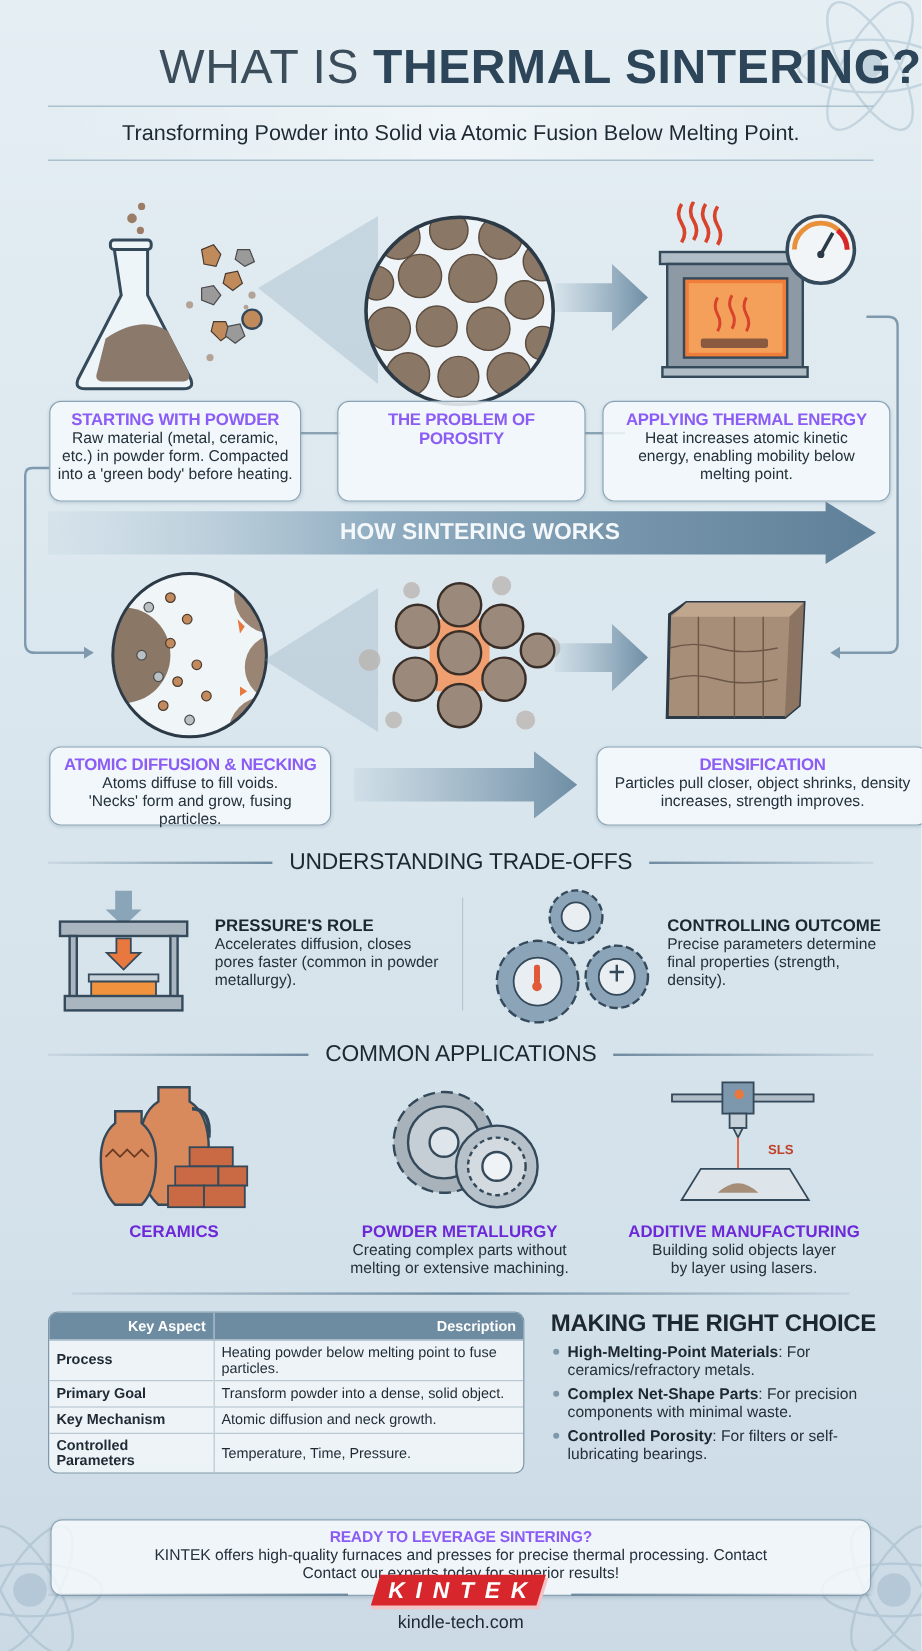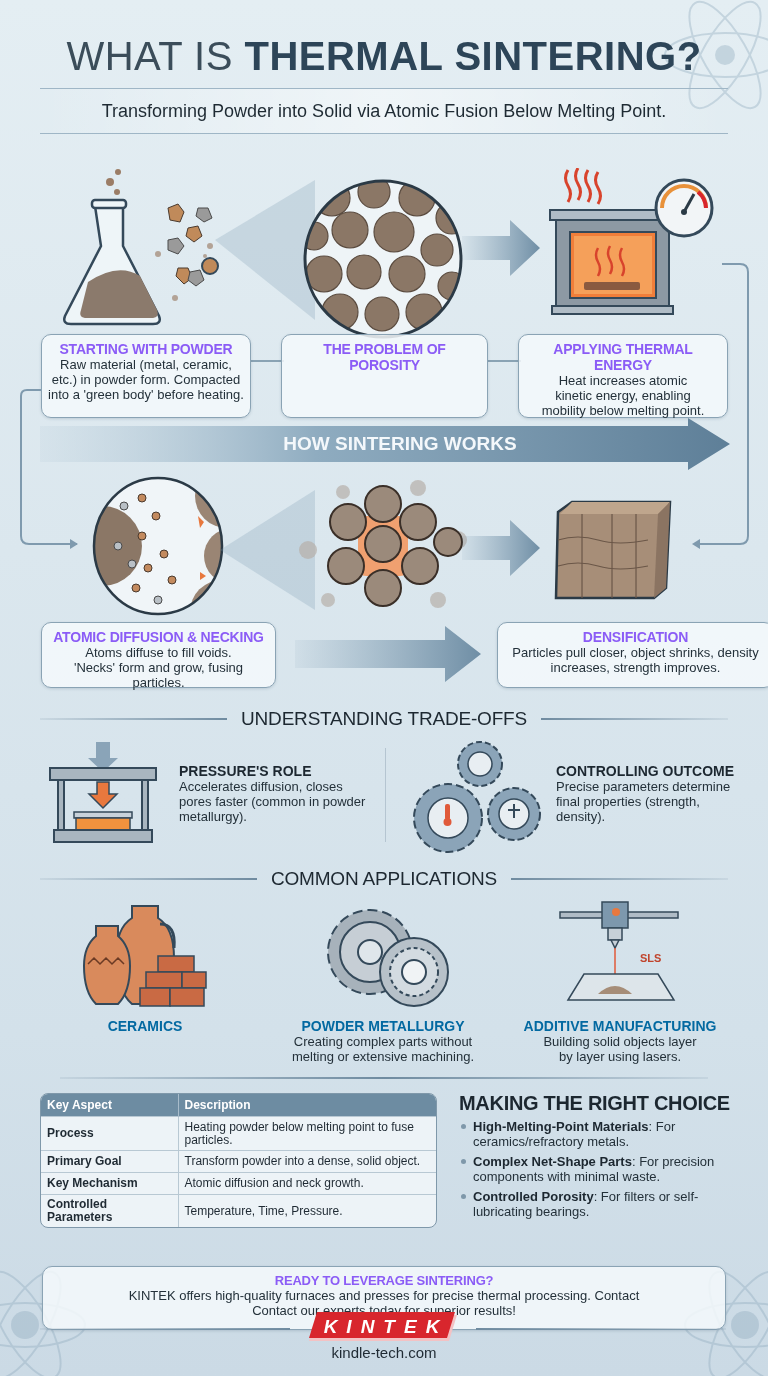--- a/index.html
+++ b/index.html
@@ -7,21 +7,21 @@
   body {
     font-family: "Liberation Sans", sans-serif;
     background: linear-gradient(180deg, #e4eef3 0%, #dbe7ee 40%, #d3e1ea 75%, #cbdae5 100%);
     color: #1f2a33;
     position: relative;
   }
   .abs { position: absolute; }
   .atom { position: absolute; opacity: 0.35; }
 
   
-  .title { top: 34px; left: 0; width: 768px; text-align: center; font-size: 40px; letter-spacing: 0.5px; color: #2d3e4c; }
+  .title { top: 34px; left: 0; width: 768px; text-align: right; font-size: 40px; letter-spacing: 0.5px; color: #2d3e4c; }
   .title .light { font-weight: 300; color: #3b4d5a; }
   .title .bold { font-weight: 700; color: #2d4558; }
   .subtitle-band { top: 88px; left: 40px; width: 688px; height: 46px;
     border-top: 1px solid #9fb6c6; border-bottom: 1px solid #9fb6c6;
     background: linear-gradient(90deg, rgba(255,255,255,0) 0%, rgba(255,255,255,0.45) 50%, rgba(255,255,255,0) 100%);
     display: flex; align-items: center; justify-content: center; }
   .subtitle { font-size: 18px; color: #1e2a33; }
 
   
   .box { background: rgba(245,249,251,0.85); border: 1.5px solid #8aa3b4; border-radius: 10px;
@@ -36,27 +36,27 @@
 
   .section-head { left: 40px; width: 688px; display: flex; align-items: center; gap: 14px; }
   .section-head .line { flex: 1; height: 2px; background: linear-gradient(90deg, rgba(80,110,135,0.1), #6f8ba0); }
   .section-head .line.r { background: linear-gradient(90deg, #6f8ba0, rgba(80,110,135,0.1)); }
   .section-head span { font-size: 19px; font-weight: 400; color: #1d2831; letter-spacing: -0.2px; }
 
   .trade h4 { font-size: 14px; font-weight: 700; color: #1c2730; }
   .trade p { font-size: 13px; line-height: 15px; color: #24313a; }
 
   .app { text-align: center; }
-  .app h4 { font-size: 14px; font-weight: 700; color: #0369a1; }
+  .app h4 { font-size: 14px; font-weight: 700; color: #6d28d9; }
   .app p { font-size: 13px; line-height: 15px; color: #24313a; }
 
   
   .tbl { top: 1093px; left: 40px; width: 397px; border: 1.5px solid #7f98aa; border-radius: 8px; overflow: hidden; background: rgba(240,245,248,0.9); }
   .tbl table { width: 100%; border-collapse: collapse; font-size: 12px; }
-  .tbl th { background: #6d8ca2; color: #fff; font-weight: 700; padding: 4px 6px; text-align: left; }
+  .tbl th { background: #6d8ca2; color: #fff; font-weight: 700; padding: 4px 6px; text-align: right; }
   .tbl th:first-child { border-right: 1px solid #a8bccb; }
   .tbl td { padding: 3px 6px; border-top: 1px solid #b8c8d3; color: #1f2a33; line-height: 13px; vertical-align: middle; }
   .tbl td:first-child { font-weight: 700; width: 137px; border-right: 1px solid #b8c8d3; }
 
   .choice h3 { font-size: 20px; font-weight: 700; color: #1c2730; letter-spacing: -0.3px; }
   .choice ul { list-style: none; margin-top: 4px; }
   .choice li { position: relative; padding-left: 14px; font-size: 13px; line-height: 15px; color: #24313a; margin-bottom: 5px; }
   .choice li::before { content: ""; position: absolute; left: 2px; top: 5px; width: 5px; height: 5px; border-radius: 50%; background: #7f98aa; }
   .choice li b { color: #1c2730; }
 
@@ -194,21 +194,21 @@
 
 <div class="abs connector" style="top:360px;left:250px;width:34px;height:2px"></div>
 <div class="abs connector" style="top:360px;left:487px;width:34px;height:2px"></div>
 <div class="abs box" style="top:334px;left:41px;width:210px;height:84px">
   <h3>STARTING WITH POWDER</h3>
   <p>Raw material (metal, ceramic, etc.) in powder form. Compacted into a 'green body' before heating.</p>
 </div>
 <div class="abs box" style="top:334px;left:281px;width:207px;height:84px">
   <h3>THE PROBLEM OF POROSITY</h3>
 </div>
-<div class="abs box" style="top:334px;left:518px;width:210px;height:84px">
+<div class="abs box" style="top:334px;left:502px;width:240px;height:84px">
   <h3>APPLYING THERMAL ENERGY</h3>
   <p style="padding:0 14px">Heat increases atomic kinetic energy, enabling mobility below melting point.</p>
 </div>
 
 <svg class="abs" style="top:260px;left:0" width="768" height="300" viewBox="0 0 768 300">
   <g fill="none" stroke="#7f9aae" stroke-width="2">
     <path d="M41 130 h-14 q-6 0 -6 6 v140 q0 8 8 8 h48"></path>
     <path d="M722 4 h18 q8 0 8 8 v264 q0 8 -8 8 h-44"></path>
   </g>
   <path d="M78 284 l-8 -5 v10z" fill="#7f9aae"></path>

